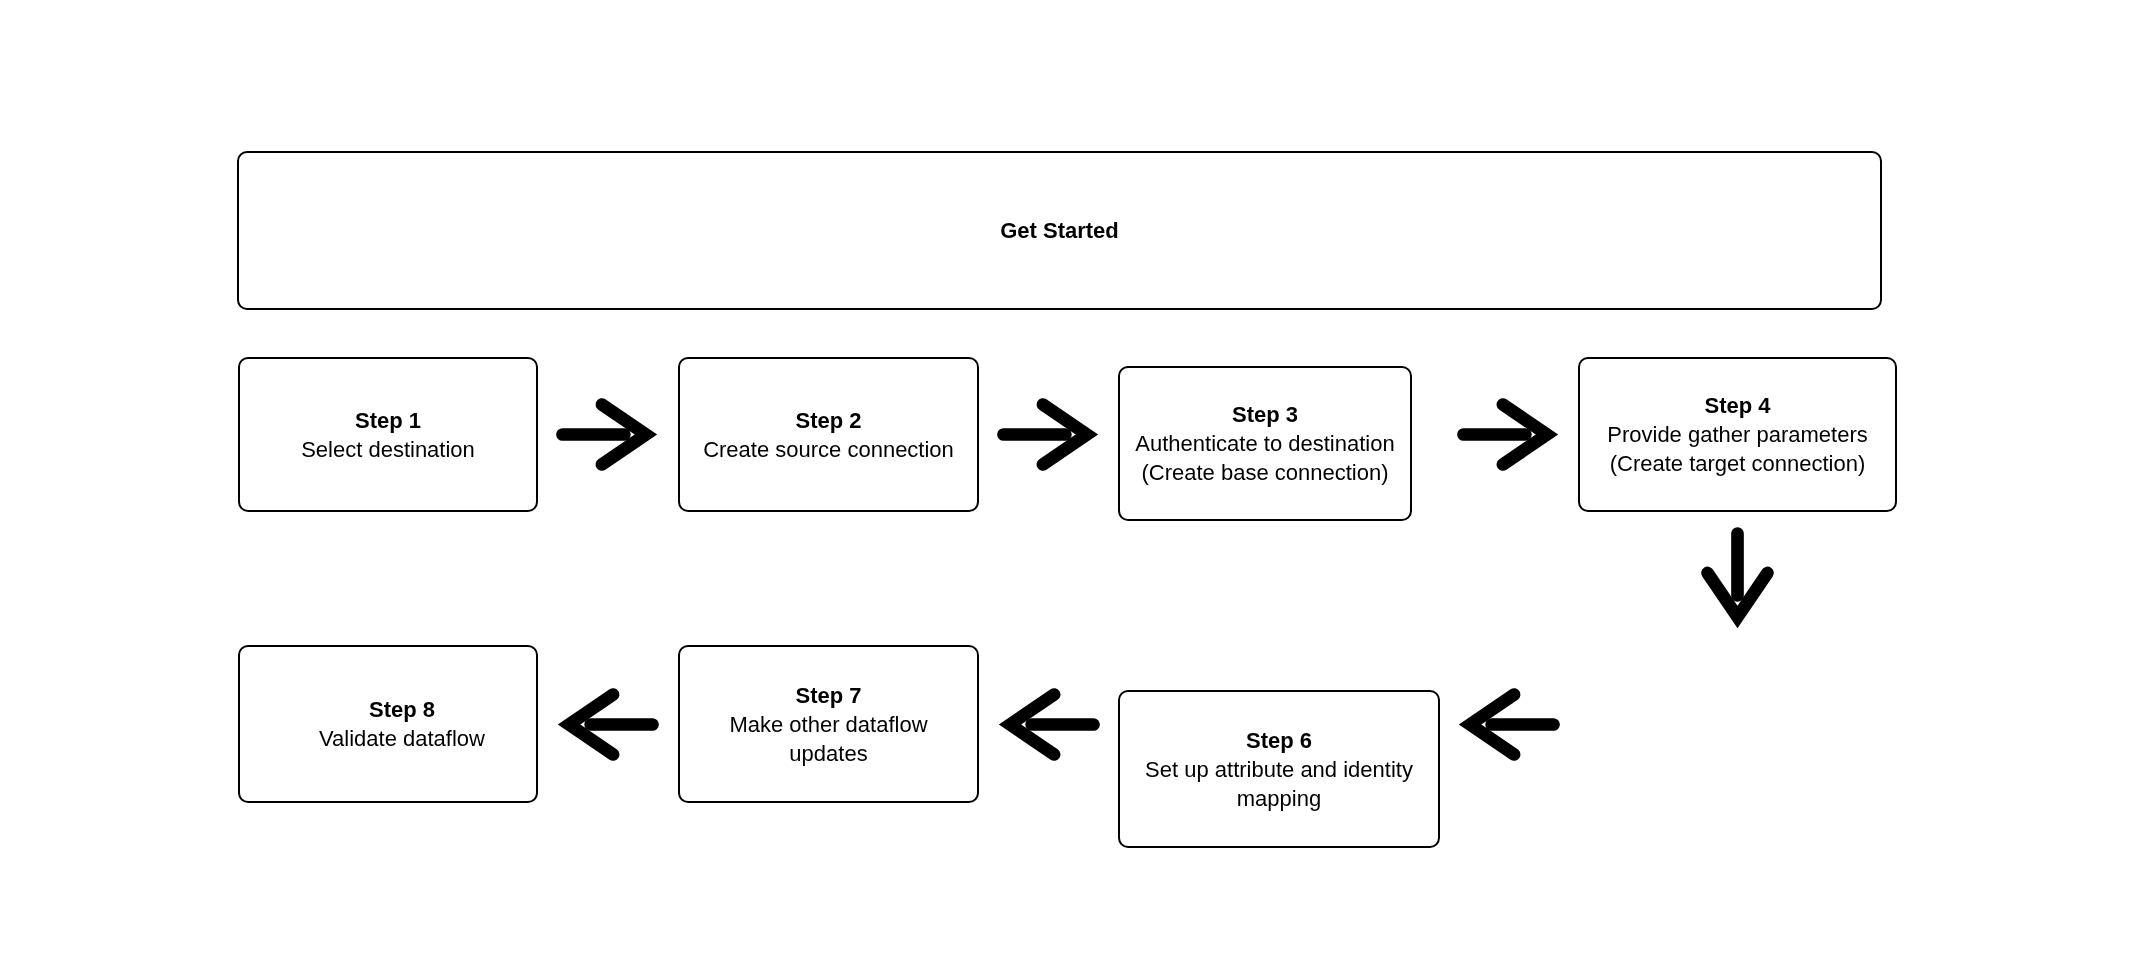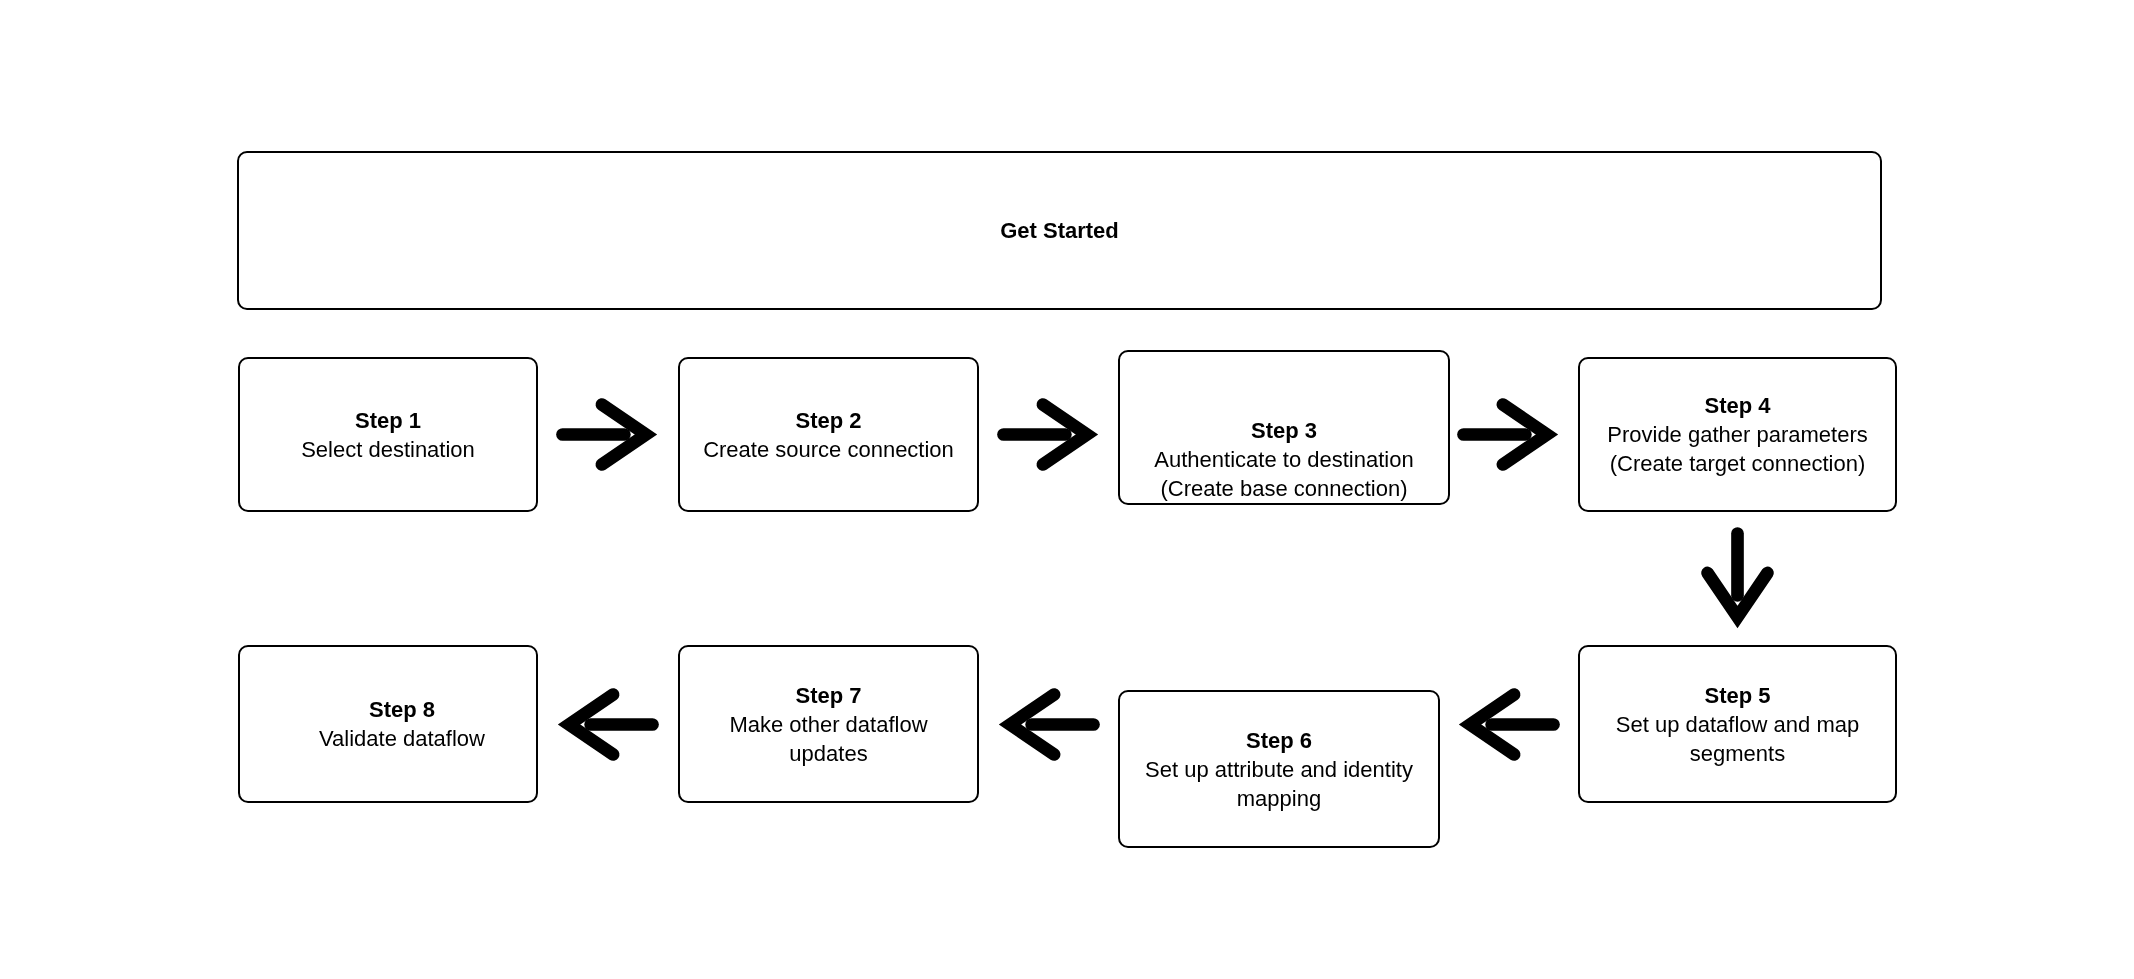--- a/index.html
+++ b/index.html
@@ -66,21 +66,21 @@
   <div class="box" style="left:678px; top:357px; width:301px; height:155px;">
     <div class="title">Step 2</div>
     <div class="line">Create source connection</div>
   </div>
 
   <svg class="arrow" style="left:996px; top:395px;" width="105" height="79" viewBox="0 0 112 84">
     <path class="astroke" d="M 8 42 H 74"></path>
     <path class="astroke" d="M 50 10 L 97 42 L 50 74"></path>
   </svg>
 
-  <div class="box" style="left:1118px; top:350px; width:332px; height:155px;justify-content:flex-end;">
+  <div class="box" style="left:1118px; top:366px; width:294px; height:155px;">
     <div class="title">Step 3</div>
     <div class="line">Authenticate to destination</div>
     <div class="line">(Create base connection)</div>
   </div>
 
   <svg class="arrow" style="left:1456px; top:395px;" width="105" height="79" viewBox="0 0 112 84">
     <path class="astroke" d="M 8 42 H 74"></path>
     <path class="astroke" d="M 50 10 L 97 42 L 50 74"></path>
   </svg>
 
@@ -120,19 +120,14 @@
     <div class="title">Step 6</div>
     <div class="line">Set up attribute and identity</div>
     <div class="line">mapping</div>
   </div>
 
   <svg class="arrow" style="left:1456px; top:685px;" width="105" height="79" viewBox="0 0 112 84">
     <path class="astroke" d="M 104 42 H 38"></path>
     <path class="astroke" d="M 62 10 L 15 42 L 62 74"></path>
   </svg>
 
-  <div class="box" style="left:1578px; top:645px; width:319px; height:158px;">
-    <div class="title">Step 5</div>
-    <div class="line">Set up dataflow and map</div>
-    <div class="line">segments</div>
-  </div>
 
 </div>
 
 </body></html>

